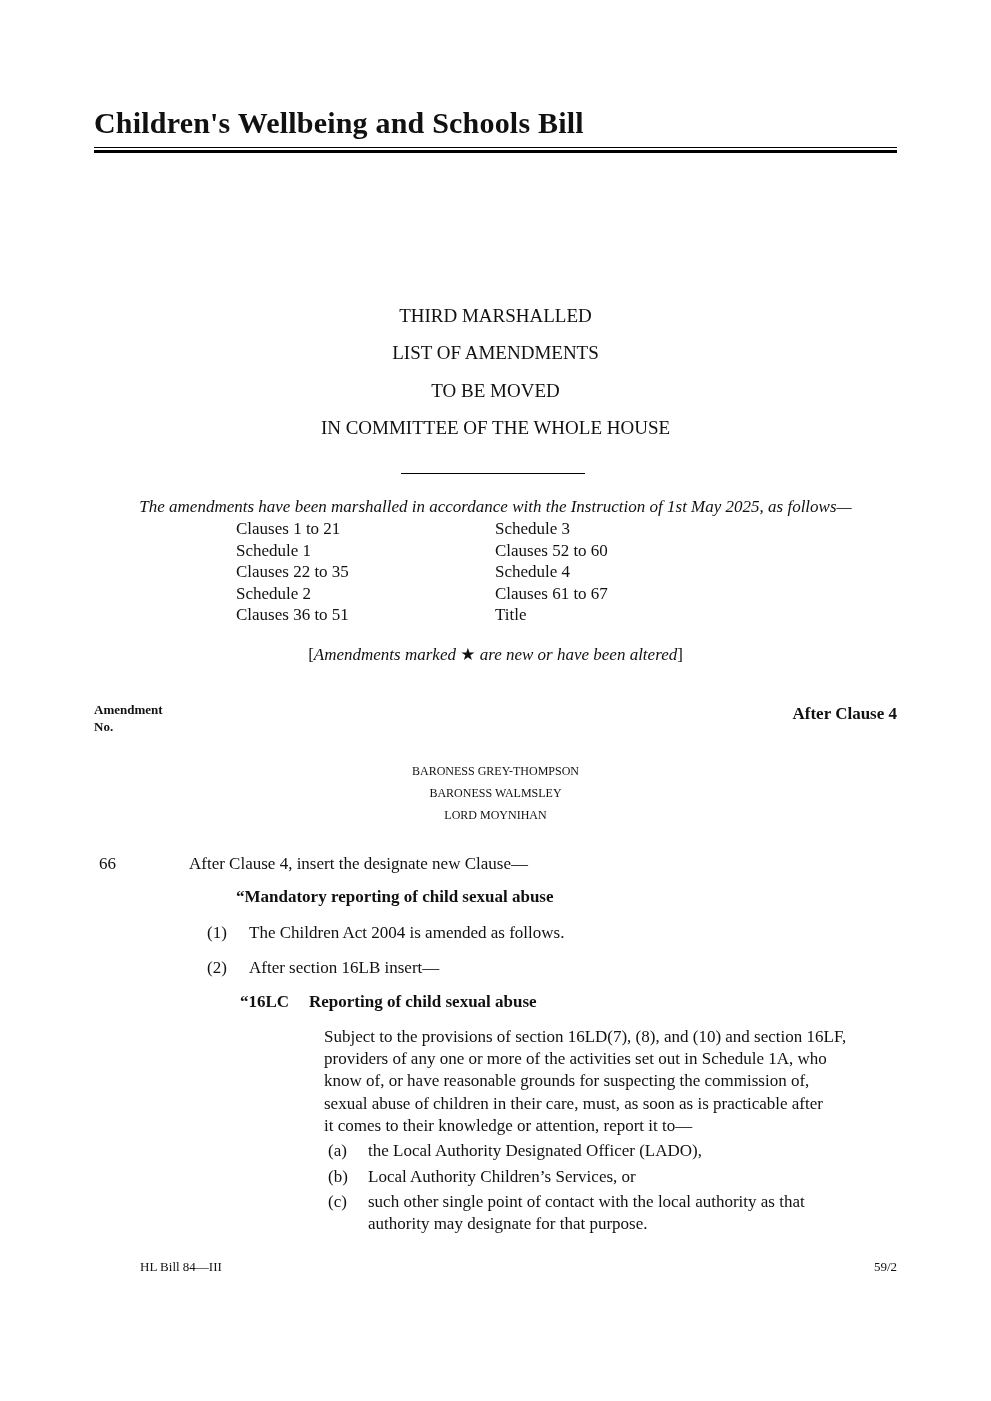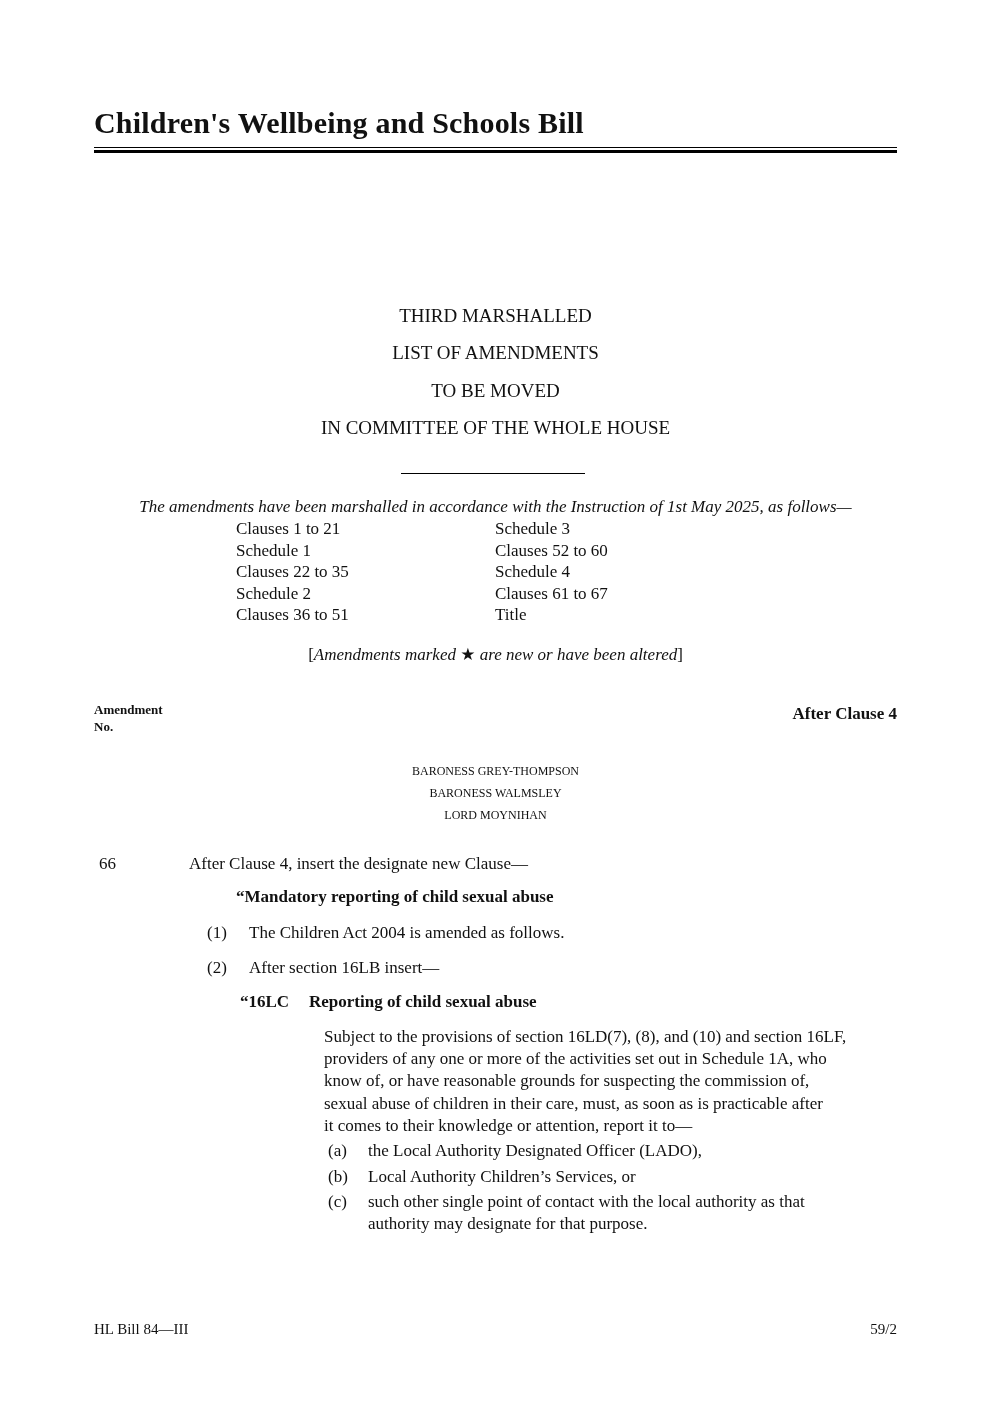--- a/index.html
+++ b/index.html
@@ -32,21 +32,21 @@
   .sponsors { left: 94px; width: 803px; top: 760px; text-align: center; font-size: 12px; line-height: 22px; }
   .amend-no { left: 99px; top: 854px; font-weight: normal; font-size: 17px; }
   .body17 { font-size: 17px; }
   .bold { font-weight: bold; }
   .para {
     left: 308px; width: 589px; top: 1026px; font-size: 17px; line-height: 22.2px;
     text-align: justify;
     margin-left: 16px;
   }
   .list-item { font-size: 17px; line-height: 22.2px; }
-  .footer { font-size: 15px; top: 1321px; }
+  .footer { font-size: 13px; top: 1259px; margin-left: 46px; }
 </style>
 </head>
 <body>
 
 <div class="abs title">Children's Wellbeing and Schools Bill</div>
 <div class="abs rule-thin"></div>
 <div class="abs rule-thick"></div>
 
 <div class="abs hdr-line" style="top:305px">THIRD MARSHALLED</div>
 <div class="abs hdr-line" style="top:342px">LIST OF AMENDMENTS</div>

